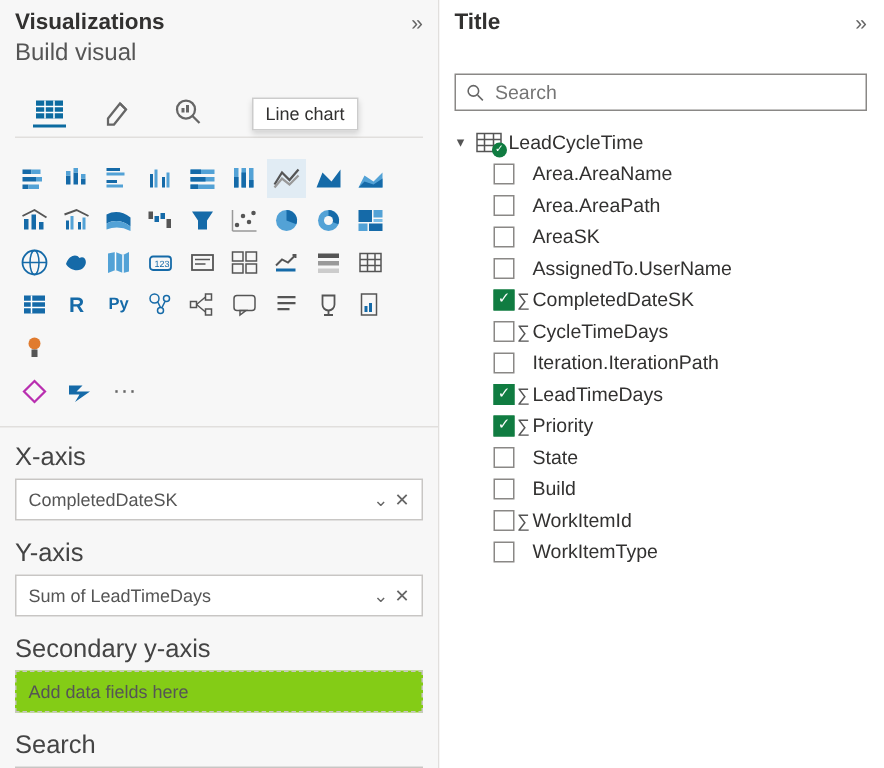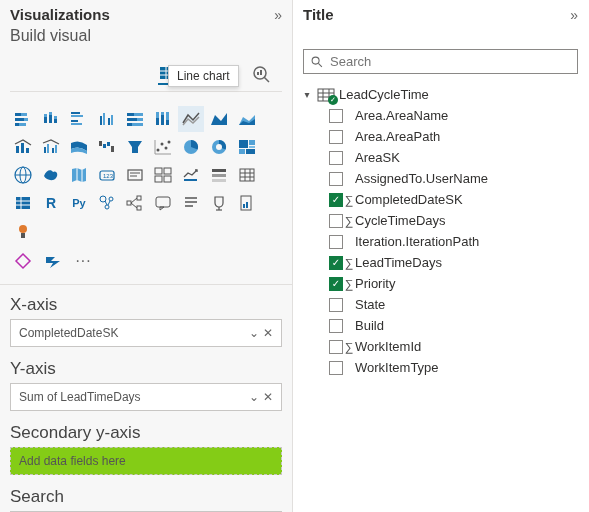--- a/index.html
+++ b/index.html
@@ -11,21 +11,21 @@
 
   .panel-header { display: flex; align-items: center; justify-content: space-between;
                   padding: 6px 10px 4px 10px; }
   .panel-header h1 { font-size: 15px; font-weight: 600; }
   .collapse { font-size: 14px; color: #666; cursor: pointer; }
 
   .build-section { padding: 0 10px 6px 10px; }
   .build-label { font-size: 16px; color: #555; margin-bottom: 16px; }
 
   .tabbar { display: flex; gap: 24px; align-items: center; padding: 2px 10px 6px 12px;
-            border-bottom: 1px solid #e1dfdd; position: relative; justify-content: flex-end; }
+            border-bottom: 1px solid #e1dfdd; position: relative; }
   .tab-icon { width: 22px; height: 22px; display: flex; align-items: center;
               justify-content: center; color: #666; cursor: pointer; position: relative; }
   .tab-icon.active { color: #0c6ba0; border-bottom: 2px solid #0c6ba0; padding-bottom: 2px; }
 
   .tooltip { position: absolute; left: 158px; top: 4px; background: #fff;
              border: 1px solid #ccc; padding: 3px 8px; font-size: 12px; z-index: 10;
              box-shadow: 0 2px 4px rgba(0,0,0,.15); white-space: nowrap; }
 
   .gallery { padding: 8px 8px 4px 10px; display: grid;
              grid-template-columns: repeat(9, 26px); grid-auto-rows: 26px; gap: 2px; }

